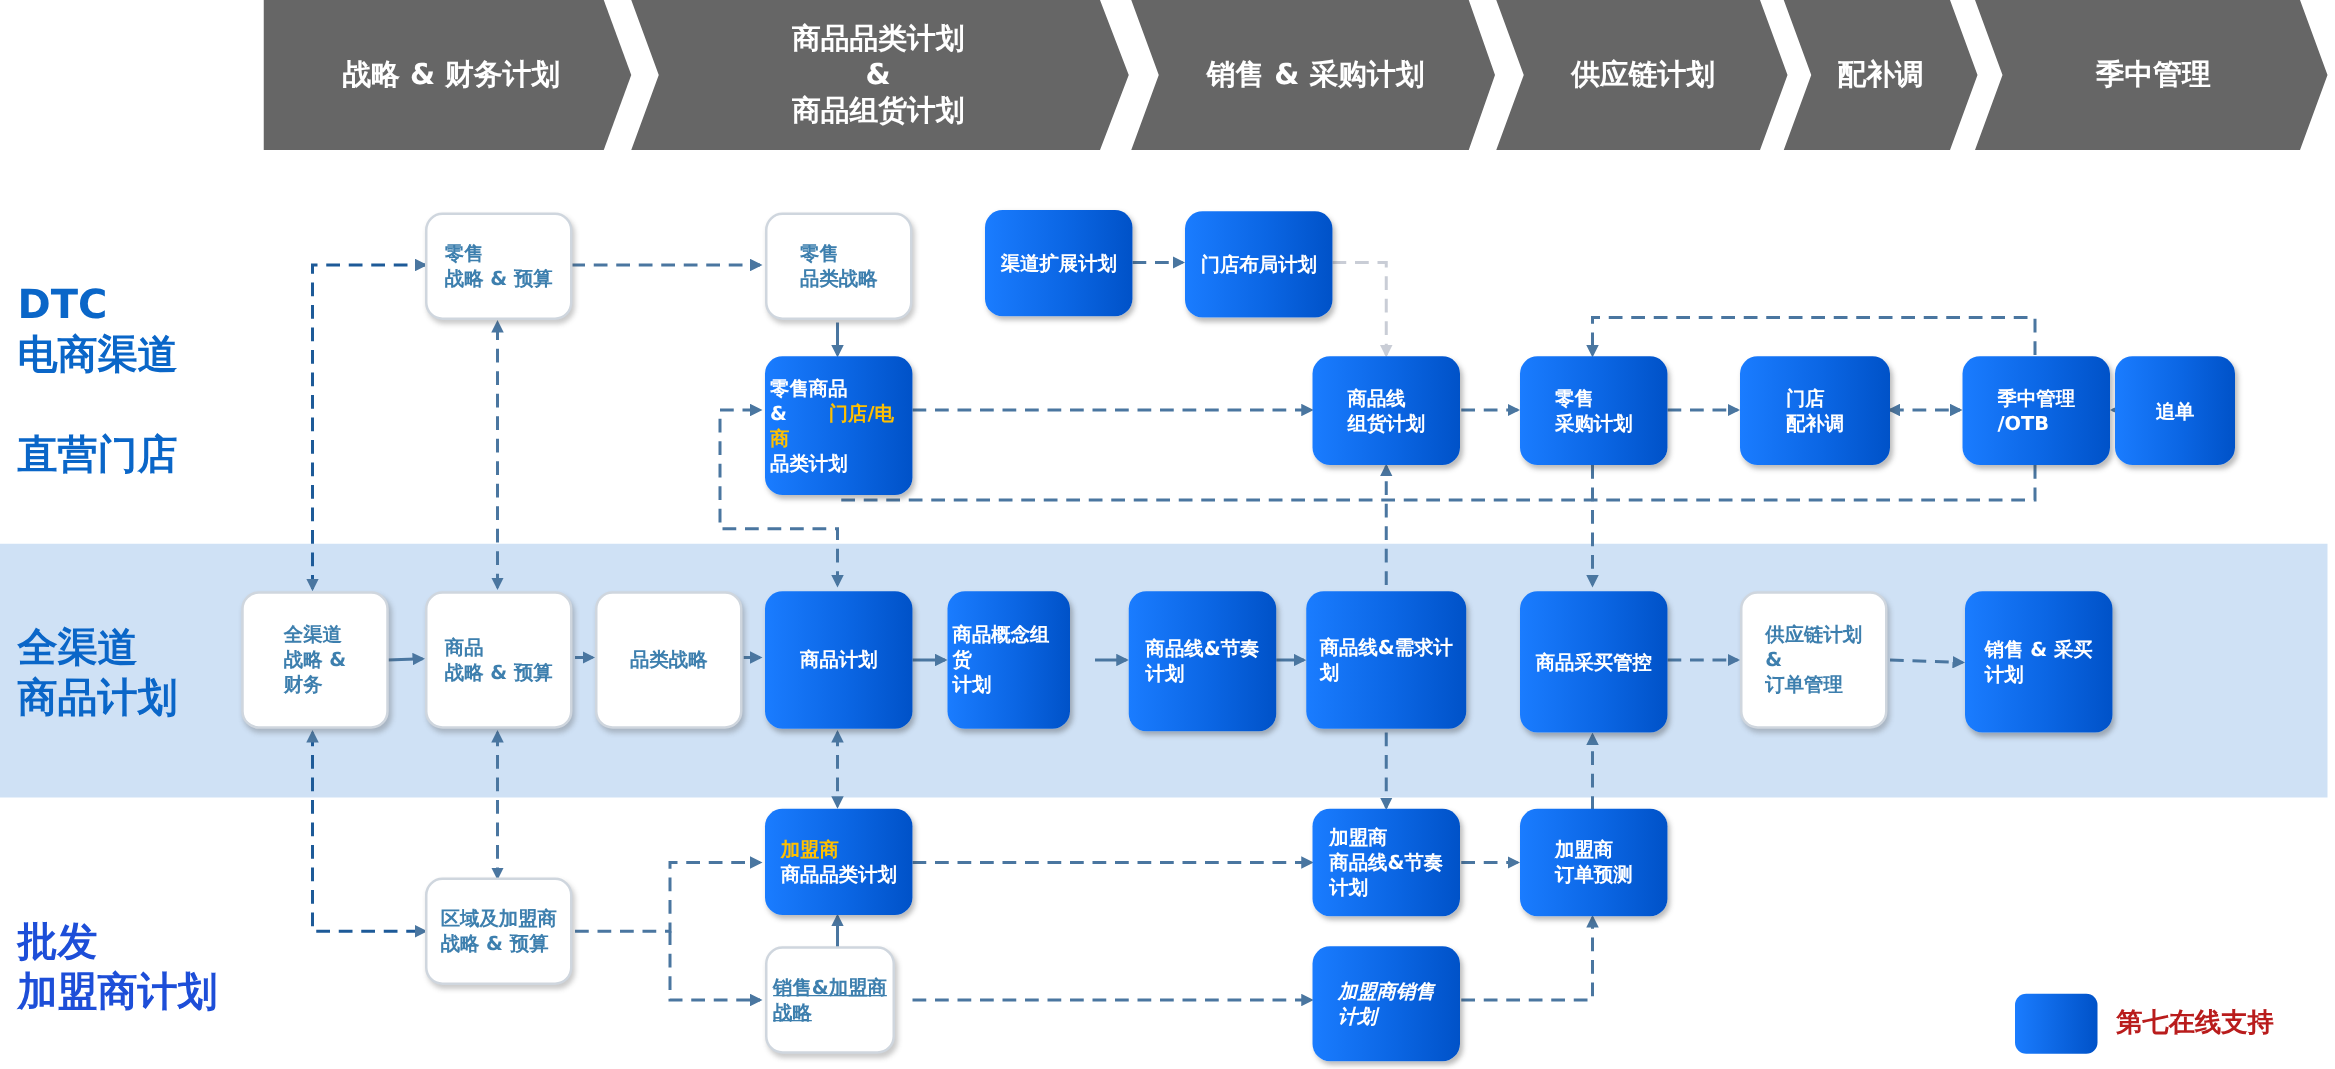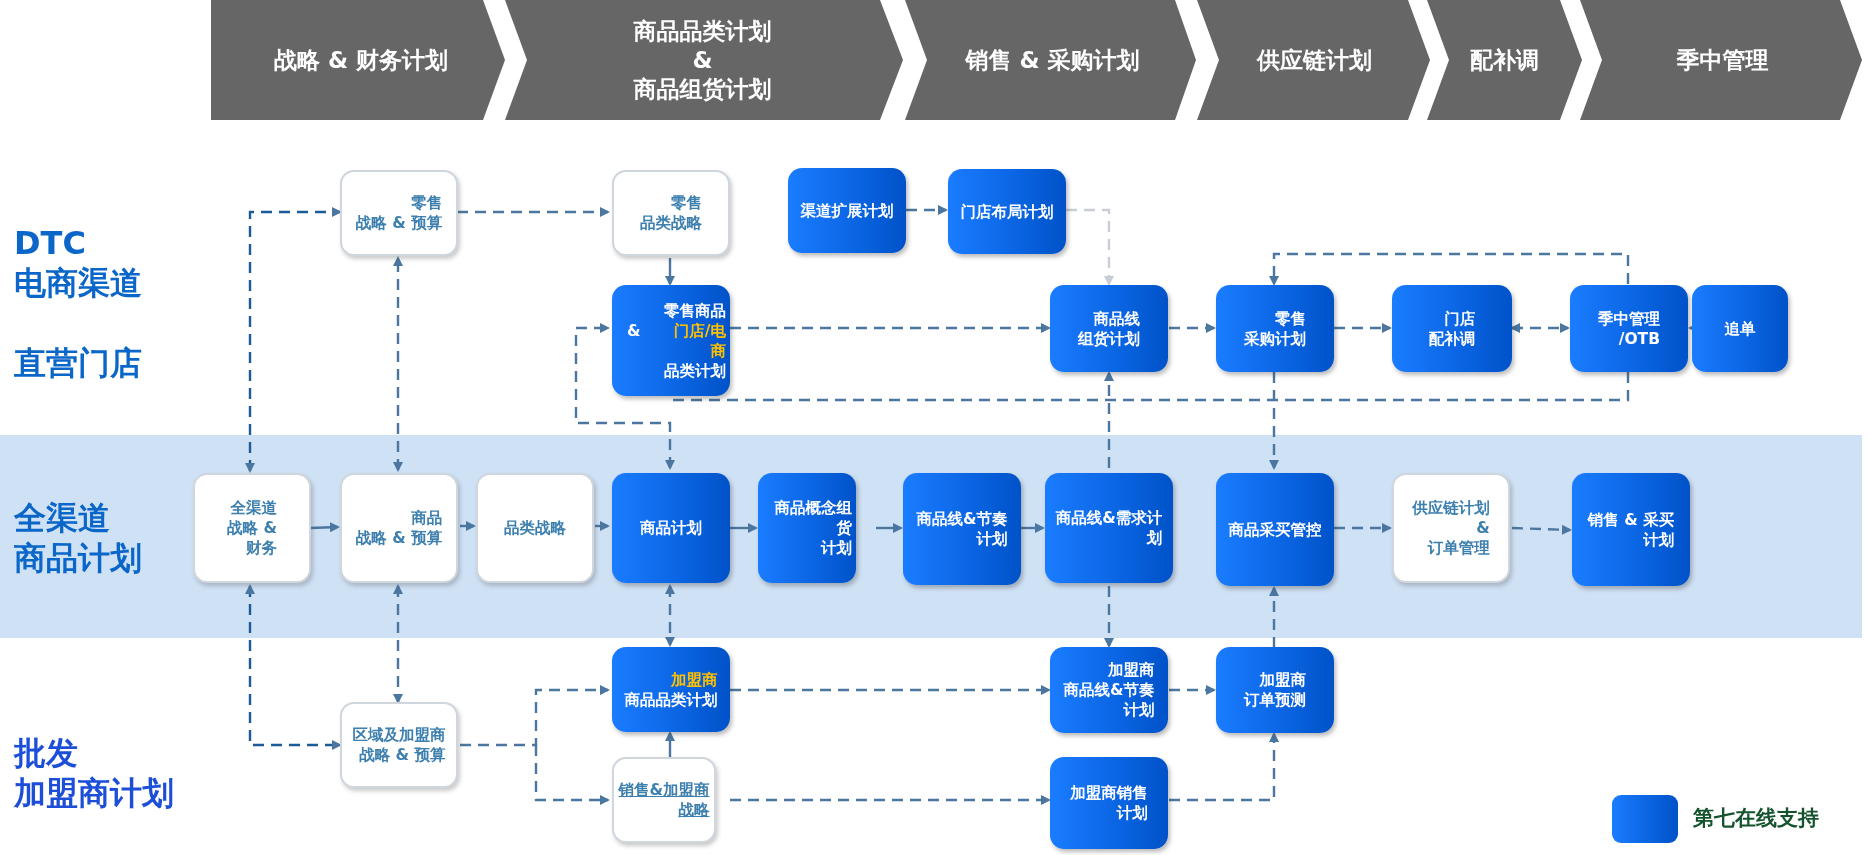--- a/index.html
+++ b/index.html
@@ -5,29 +5,29 @@
   html, body { margin: 0; padding: 0; background: #ffffff; }
   body { width: 1868px; height: 855px; position: relative; overflow: hidden;
          font-family: "DejaVu Sans", "Liberation Sans", sans-serif; }
   .band { position: absolute; left: 0; top: 435px; width: 1862px; height: 203px; background: #cfe1f5; }
   #phase-svg { position: absolute; left: 0; top: 0; }
   .phase-label { position: absolute; top: 0; height: 120px; display: flex; align-items: center; justify-content: center;
                  text-align: center; color: #ffffff; font-weight: bold; font-size: 23px; line-height: 29px; white-space: pre-line; }
   .lane-label { position: absolute; color: #0a66c8; font-weight: bold; font-size: 32px; line-height: 40px; white-space: pre-line; }
   #conn-svg { position: absolute; left: 0; top: 0; }
   .node { position: absolute; border-radius: 14px; display: flex; align-items: center; justify-content: center;
-          text-align: right; font-weight: bold; font-size: 15.5px; line-height: 20px; box-sizing: border-box; padding: 0 4px; }
+          text-align: left; font-weight: bold; font-size: 15.5px; line-height: 20px; box-sizing: border-box; padding: 0 4px; }
   .node.blue { background: linear-gradient(90deg, #1a7cff 0%, #0b66e4 55%, #0052c8 100%); color: #ffffff;
                box-shadow: 2px 3px 4px rgba(60,60,60,0.35); }
   .node.white { background: #ffffff; color: #3d7fae; border: 2px solid #cfd6de;
                 box-shadow: 2px 3px 4px rgba(80,80,80,0.3); }
   .node .hl { color: #ffc000; }
   .legend-swatch { position: absolute; left: 1612px; top: 795px; width: 66px; height: 48px; border-radius: 9px;
                    background: linear-gradient(90deg, #1a7cff 0%, #0052c8 100%); }
-  .legend-label { position: absolute; left: 1693px; top: 804px; font-size: 21px; font-weight: bold; color: #14532d; }
+  .legend-label { position: absolute; left: 1693px; top: 804px; font-size: 21px; font-weight: bold; color: #b91c1c; }
 </style>
 </head>
 <body>
 
 <div class="band" style="background: rgb(207, 225, 245);"></div>
 
 <svg id="phase-svg" width="1868" height="125">
   <polygon points="211,0 483,0 505,60 483,120 211,120" fill="#666666"></polygon>
   <polygon points="505,0 880,0 903,60 880,120 505,120 527,60" fill="#666666"></polygon>
   <polygon points="905,0 1175,0 1196,60 1175,120 905,120 927,60" fill="#666666"></polygon>
@@ -266,21 +266,21 @@
       <div>区域及加盟商</div>
       <div>战略 &amp; 预算</div>
     </div>
 </div>
 <div class="node white" style="left:612px;top:757px;width:104px;height:86px;text-decoration:underline;">
   <div>
       <div>销售&amp;加盟商</div>
       <div>战略</div>
     </div>
 </div>
-<div class="node blue" style="left:1050px;top:757px;width:118px;height:92px;">
+<div class="node blue" style="left:1050px;top:757px;width:118px;height:92px;font-style:italic;">
   <div>
       <div>加盟商销售</div>
       <div>计划</div>
     </div>
 </div>
 
 <div class="legend-swatch"></div>
 <div class="legend-label">第七在线支持</div>
 
 </body></html>

